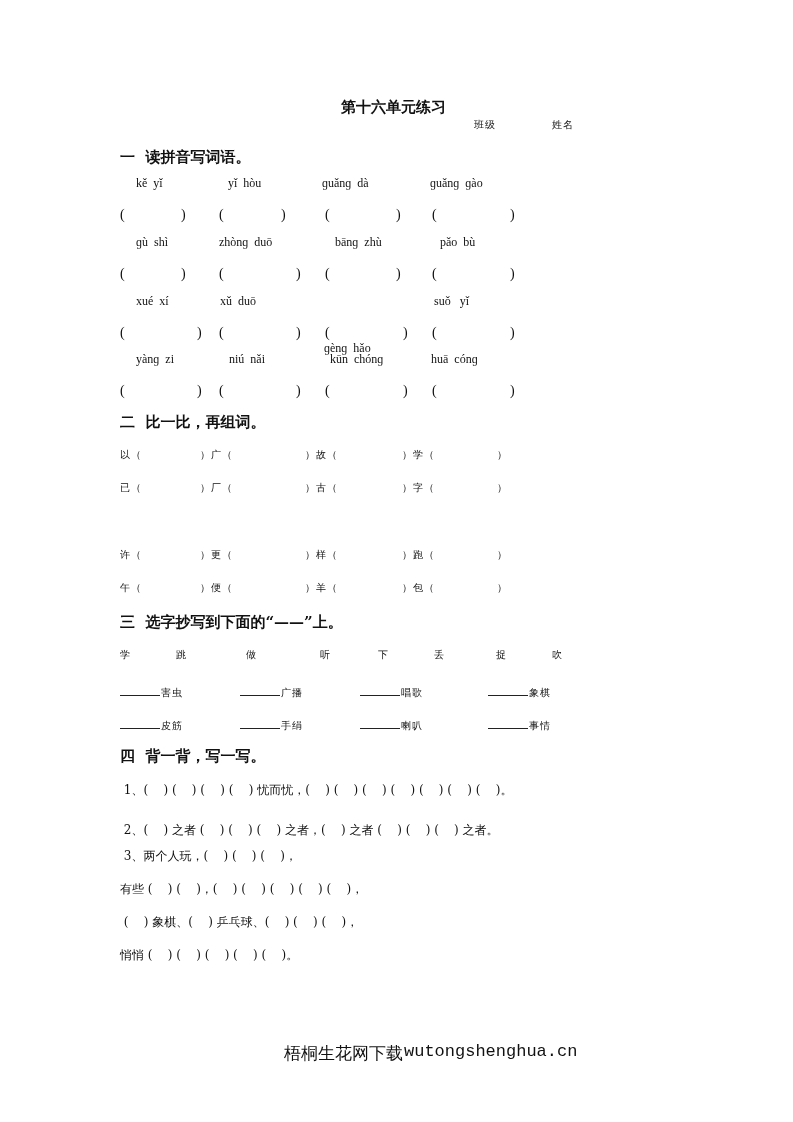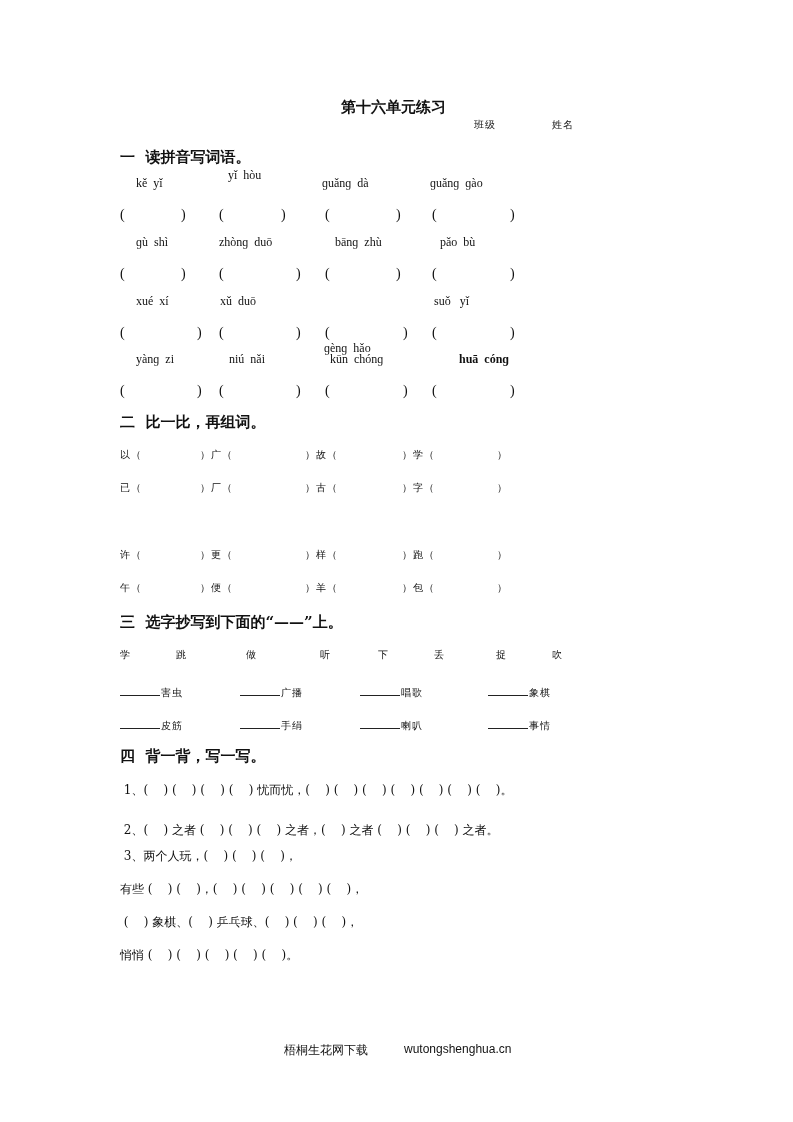--- a/index.html
+++ b/index.html
@@ -6,35 +6,35 @@
   body { width: 793px; height: 1122px; position: relative; overflow: hidden;
          font-family: "DejaVu Serif", "Liberation Serif", serif; color: #111; }
   .abs { position: absolute; white-space: pre; }
   .title { font-weight: bold; font-size: 15px; }
   .head { font-weight: bold; font-size: 15px; }
   .py { font-family: "Liberation Serif", "DejaVu Serif", serif; font-size: 12px; }
   .paren { font-family: "Liberation Serif", serif; font-size: 14px; }
   .txt { font-size: 10px; letter-spacing: 1px; }
   .small { font-size: 12px; }
   .blank { display: inline-block; width: 40px; border-bottom: 1px solid #222; height: 14px; vertical-align: baseline; margin-right: 1px; }
-  .footer { font-size: 12px; font-family: Liberation Sans, sans-serif; }
+  .footer { font-size: 17px; font-family: Liberation Mono, monospace; }
 </style>
 </head>
 <body>
 
 <div class="abs title" style="left:341px; top:98px;">第十六单元练习</div>
 <div class="abs txt" style="left:474px; top:118px;">班级</div>
 <div class="abs txt" style="left:552px; top:118px;">姓名</div>
 
 <div class="abs head" style="left:120px; top:148px;">一  读拼音写词语。</div>
 
 <div>
 
   <div class="abs py" style="left:136px; top:176px;">kě  yǐ</div>
-  <div class="abs py" style="left:228px; top:168px;">yǐ  hòu</div>
+  <div class="abs py" style="left:228px; top:176px;">yǐ  hòu</div>
   <div class="abs py" style="left:322px; top:176px;">ɡuǎnɡ  dà</div>
   <div class="abs py" style="left:430px; top:176px;">ɡuǎnɡ  ɡào</div>
 
   <div class="abs paren" style="left:120px; top:207px;">(</div>
   <div class="abs paren" style="left:181px; top:207px;">)</div>
   <div class="abs paren" style="left:219px; top:207px;">(</div>
   <div class="abs paren" style="left:281px; top:207px;">)</div>
   <div class="abs paren" style="left:325px; top:207px;">(</div>
   <div class="abs paren" style="left:396px; top:207px;">)</div>
   <div class="abs paren" style="left:432px; top:207px;">(</div>
@@ -64,21 +64,21 @@
   <div class="abs paren" style="left:219px; top:325px;">(</div>
   <div class="abs paren" style="left:296px; top:325px;">)</div>
   <div class="abs paren" style="left:325px; top:325px;">(</div>
   <div class="abs paren" style="left:403px; top:325px;">)</div>
   <div class="abs paren" style="left:432px; top:325px;">(</div>
   <div class="abs paren" style="left:510px; top:325px;">)</div>
 
   <div class="abs py" style="left:136px; top:352px;">yànɡ  zi</div>
   <div class="abs py" style="left:229px; top:352px;">niú  nǎi</div>
   <div class="abs py" style="left:330px; top:352px;">kūn  chónɡ</div>
-  <div class="abs py" style="left:459px; top:352px;font-weight:bold;">huā  cónɡ</div>
+  <div class="abs py" style="left:431px; top:352px;">huā  cónɡ</div>
 
   <div class="abs paren" style="left:120px; top:383px;">(</div>
   <div class="abs paren" style="left:197px; top:383px;">)</div>
   <div class="abs paren" style="left:219px; top:383px;">(</div>
   <div class="abs paren" style="left:296px; top:383px;">)</div>
   <div class="abs paren" style="left:325px; top:383px;">(</div>
   <div class="abs paren" style="left:403px; top:383px;">)</div>
   <div class="abs paren" style="left:432px; top:383px;">(</div>
   <div class="abs paren" style="left:510px; top:383px;">)</div>
 </div>

